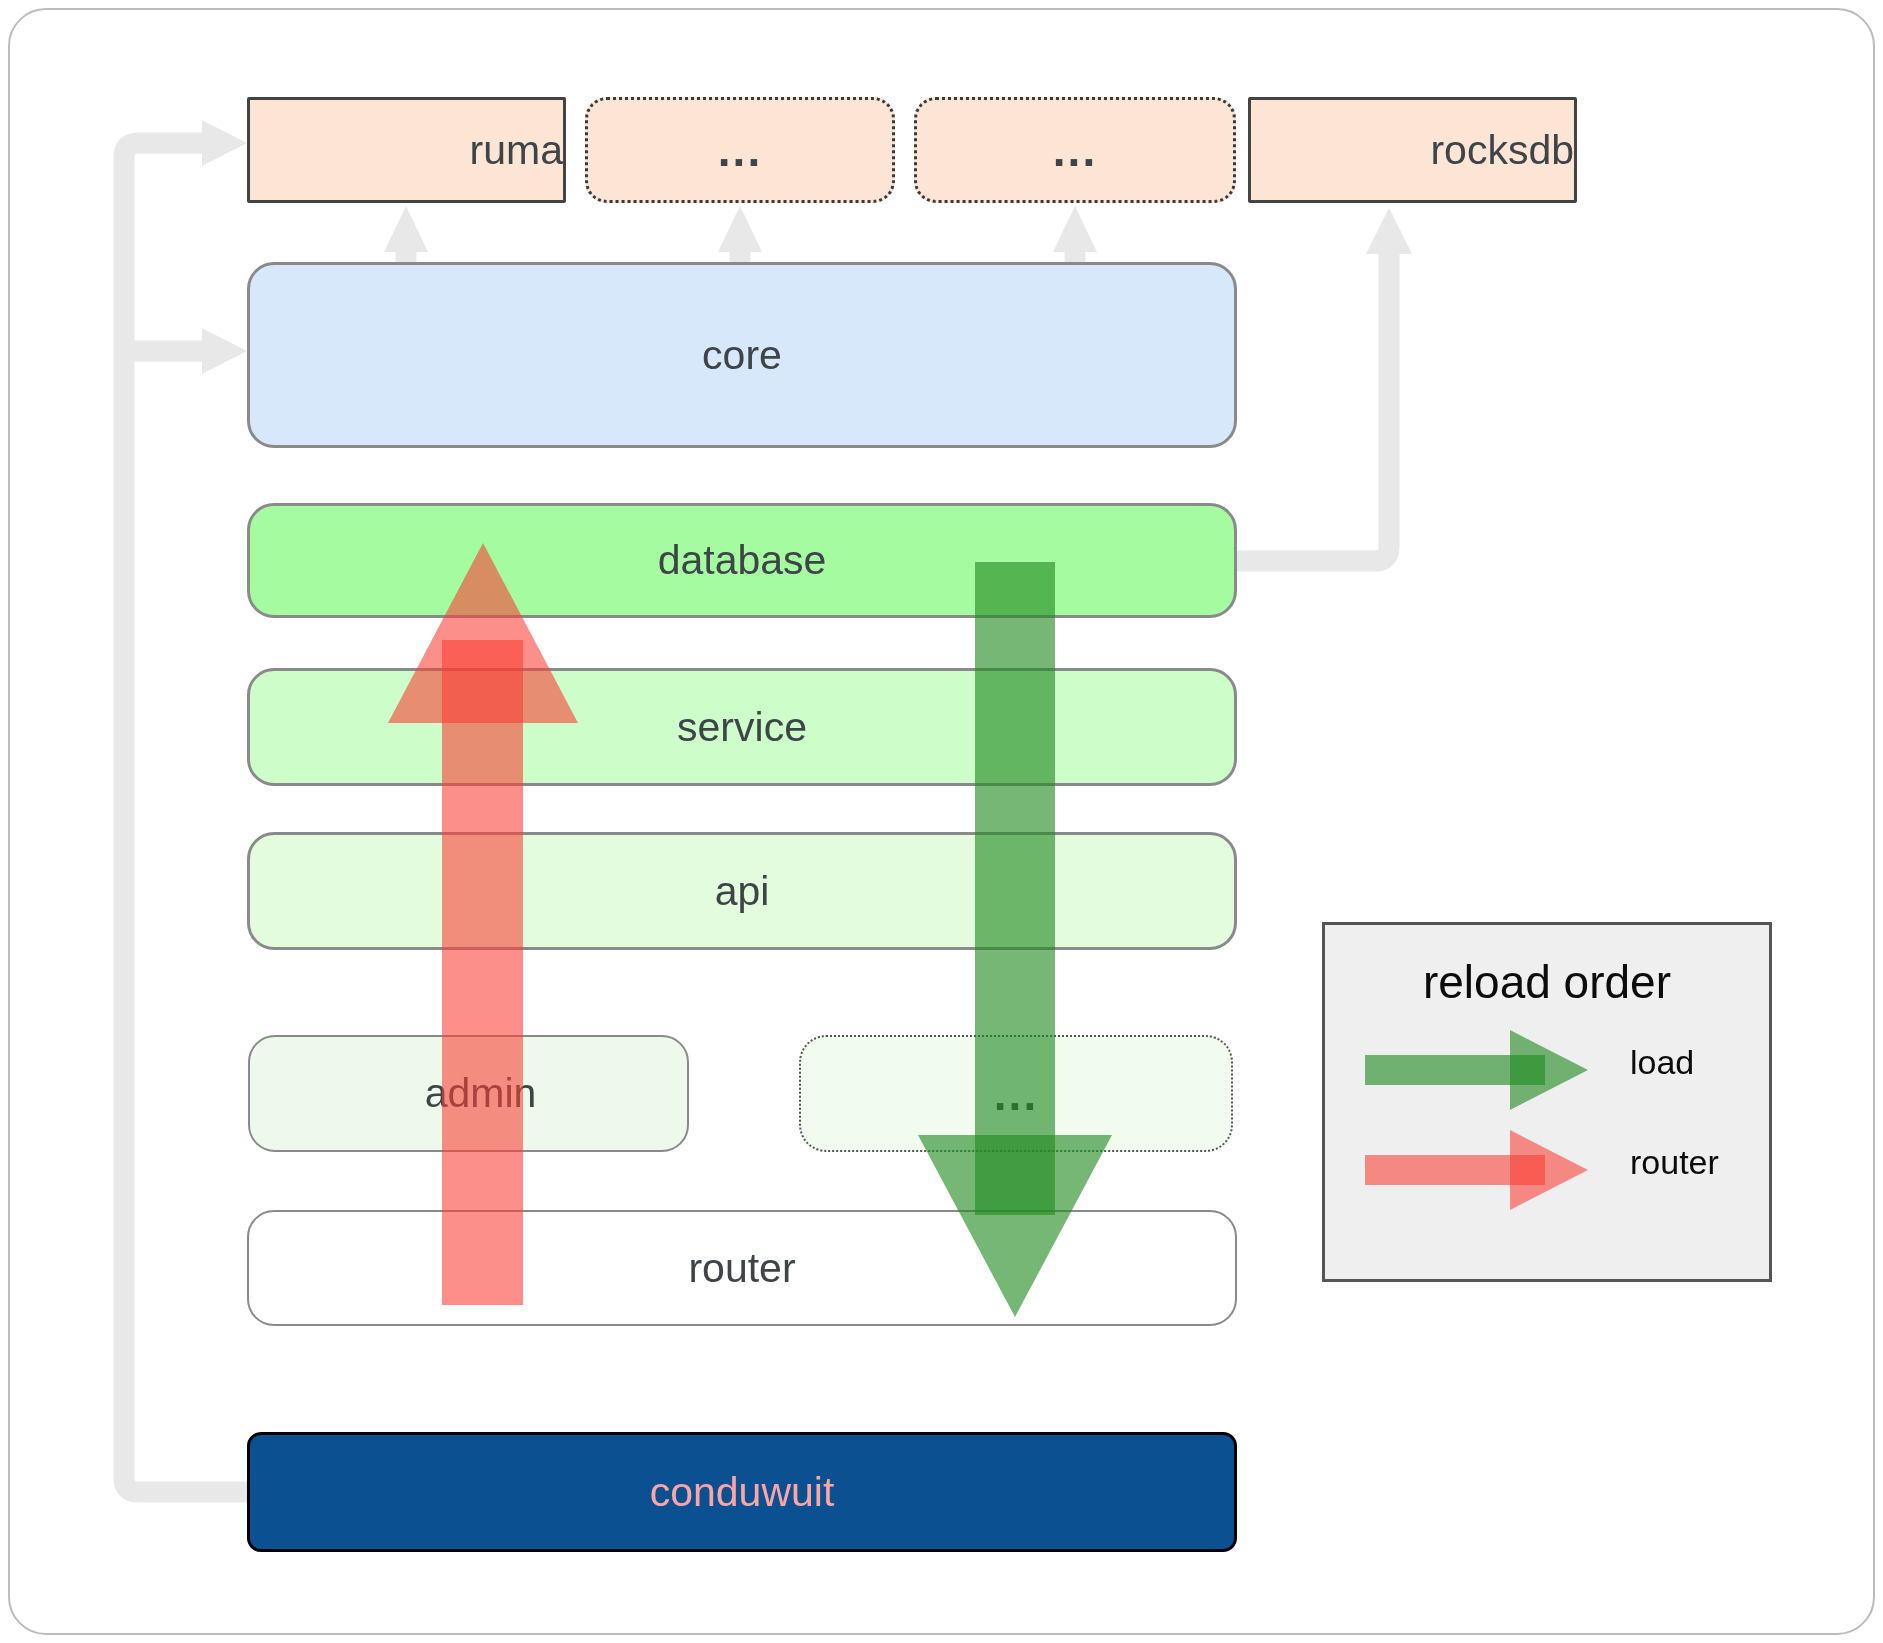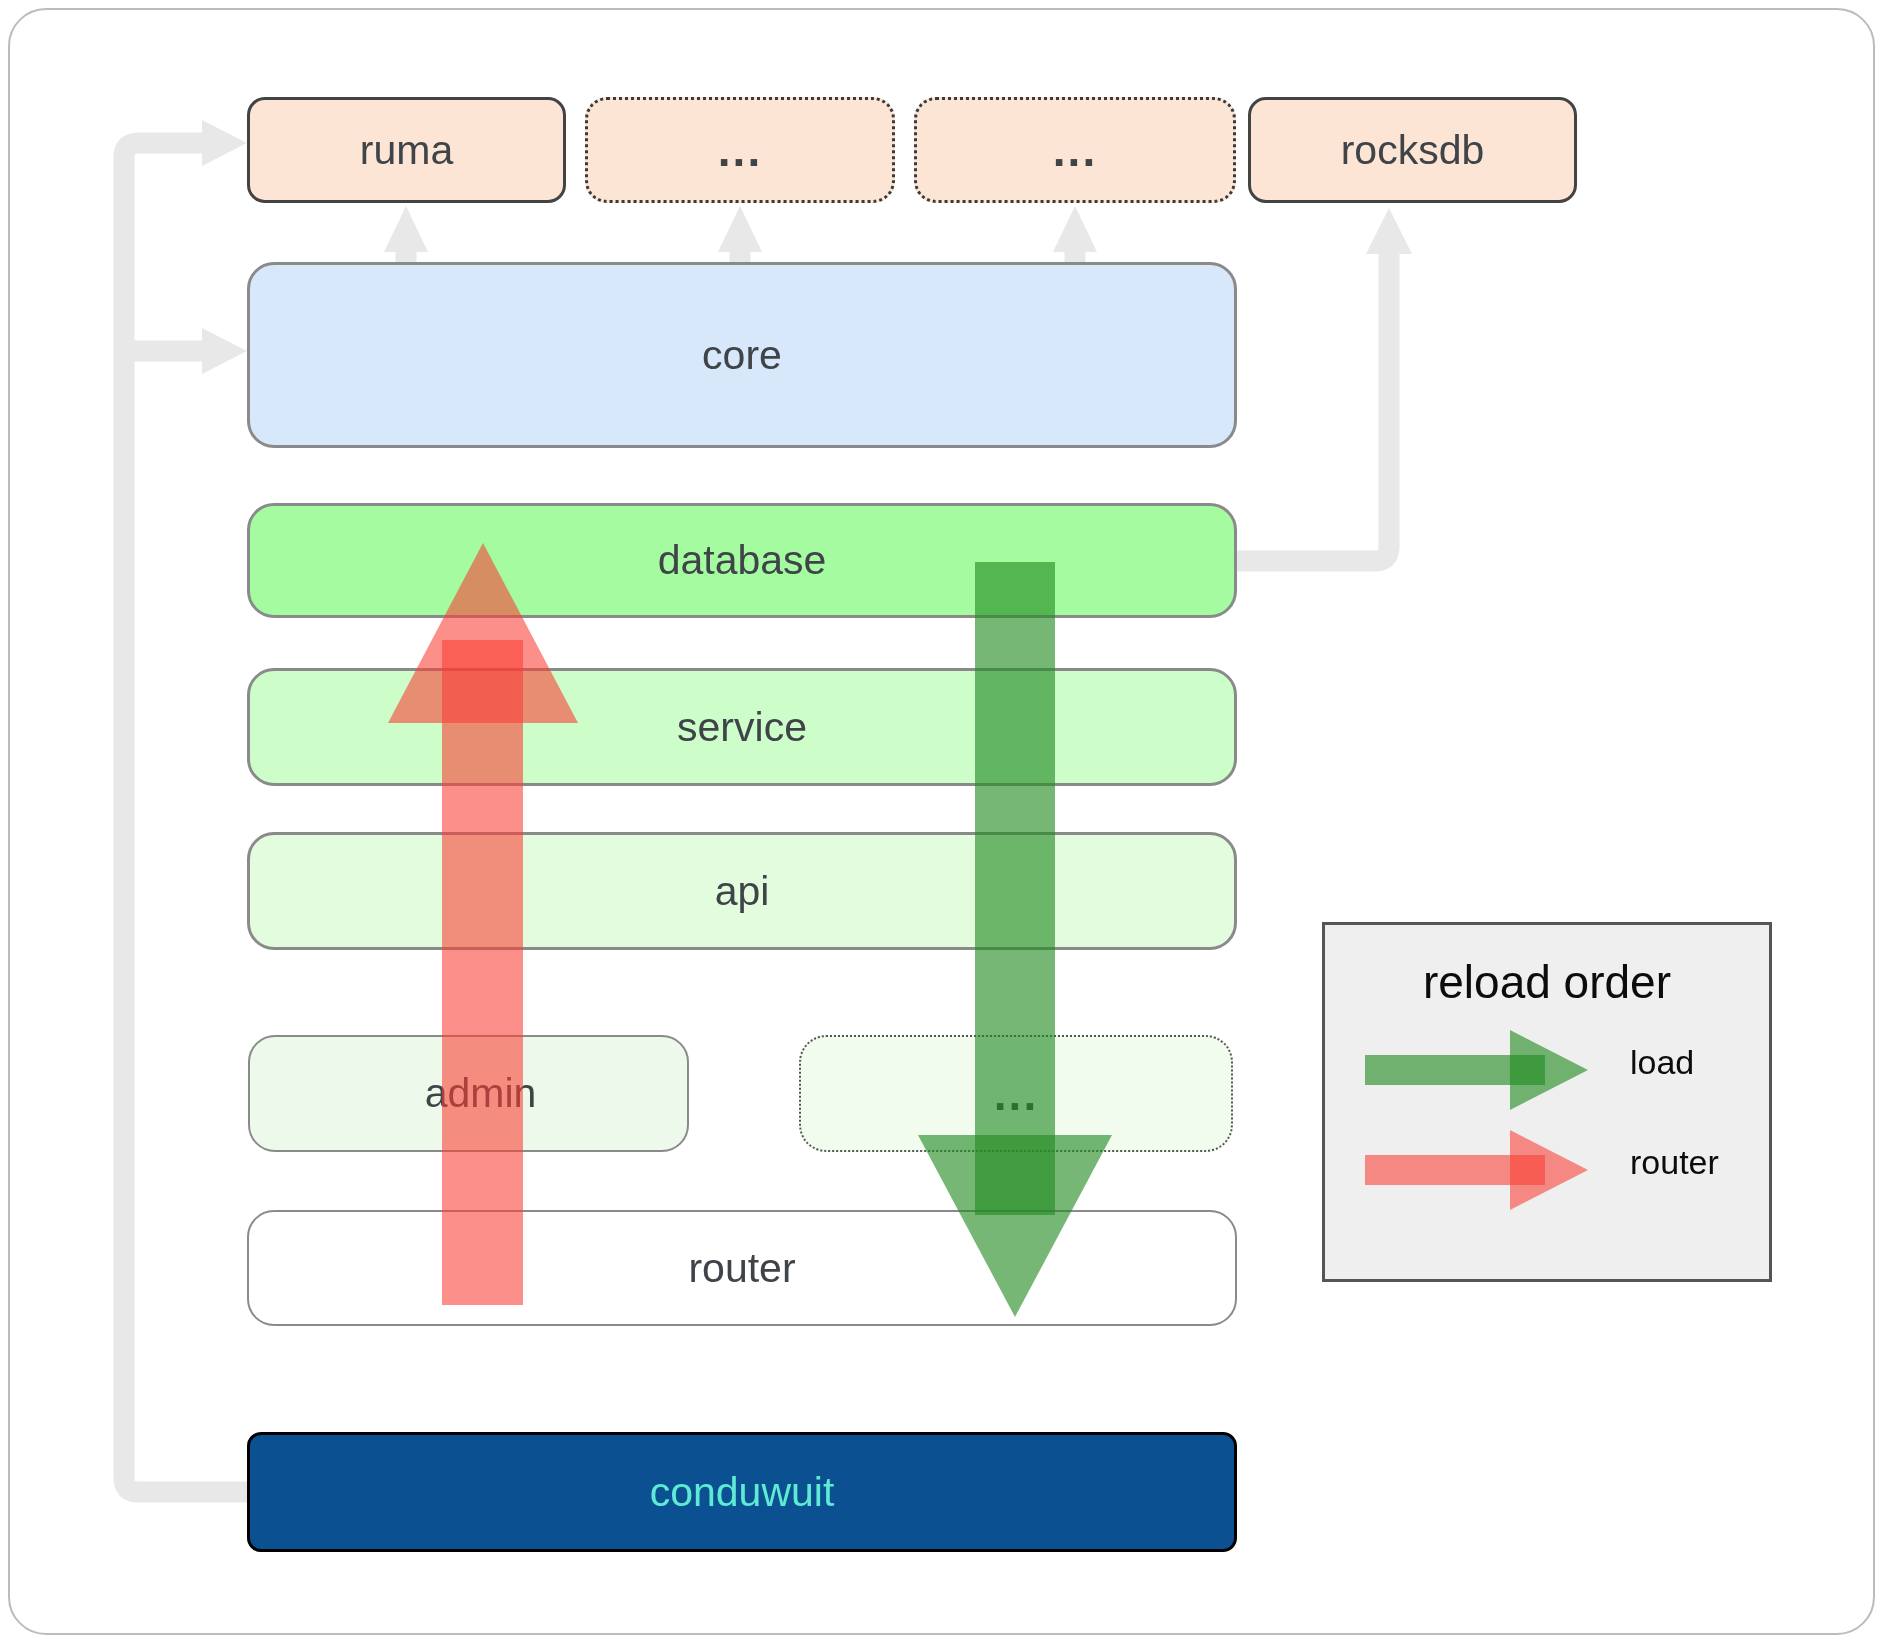--- a/index.html
+++ b/index.html
@@ -10,31 +10,31 @@
   #frame{
     position:absolute;left:8px;top:8px;width:1863px;height:1623px;
     border:2px solid #bcbcbc;border-radius:38px;
   }
   #connector-svg{position:absolute;left:0;top:0;z-index:1;}
   .box{
     position:absolute;z-index:2;display:flex;align-items:center;justify-content:center;
     font-size:41px;color:var(--text);box-sizing:border-box;
   }
   .round{border-radius:27px;}
-  .peach{background:var(--peach);border:3px solid var(--peach-border);border-radius:18px;}
+  .peach{background:var(--peach);border:3px solid var(--peach-border);border-radius:2px;justify-content:flex-end;}
   .peach-dotted{background:var(--peach);border:3px dotted #3a3a3a;border-radius:22px;}
   .dots{font-size:46px;font-weight:700;letter-spacing:2px;}
   .b-core{left:247px;top:262px;width:990px;height:186px;background:var(--core-bg);border:3px solid var(--border-gray);}
   .b-database{left:247px;top:503px;width:990px;height:115px;background:var(--database-bg);border:3px solid var(--border-gray);}
   .b-service{left:247px;top:668px;width:990px;height:118px;background:var(--service-bg);border:3px solid var(--border-gray);}
   .b-api{left:247px;top:832px;width:990px;height:118px;background:var(--api-bg);border:3px solid var(--border-gray);}
   .b-admin{left:248px;top:1035px;width:441px;height:117px;background:var(--admin-bg);border:2px solid var(--border-gray);padding-left:24px;}
   .b-dots-bottom{left:799px;top:1035px;width:434px;height:117px;background:var(--dots-bottom-bg);border:2px dotted #555;}
   .b-router{left:247px;top:1210px;width:990px;height:116px;background:var(--router-bg);border:2px solid var(--border-gray);}
-  .b-conduwuit{left:247px;top:1432px;width:990px;height:120px;background:var(--conduwuit-bg);border:3px solid #000;color:#5eead4;border-radius:14px;}
+  .b-conduwuit{left:247px;top:1432px;width:990px;height:120px;background:var(--conduwuit-bg);border:3px solid #000;color:#fca5a5;border-radius:14px;}
   .b-ruma{left:247px;top:97px;width:319px;height:106px;}
   .b-dots1{left:585px;top:97px;width:310px;height:106px;}
   .b-dots2{left:914px;top:97px;width:322px;height:106px;}
   .b-rocksdb{left:1248px;top:97px;width:329px;height:106px;}
 
   
   .flow{position:absolute;z-index:3;}
   .red-shaft{left:442px;top:640px;width:81px;height:665px;background:var(--unload-red);}
   .red-head{left:388px;top:543px;width:190px;height:180px;background:var(--unload-red);
     clip-path:polygon(50% 0,100% 100%,0 100%);}

